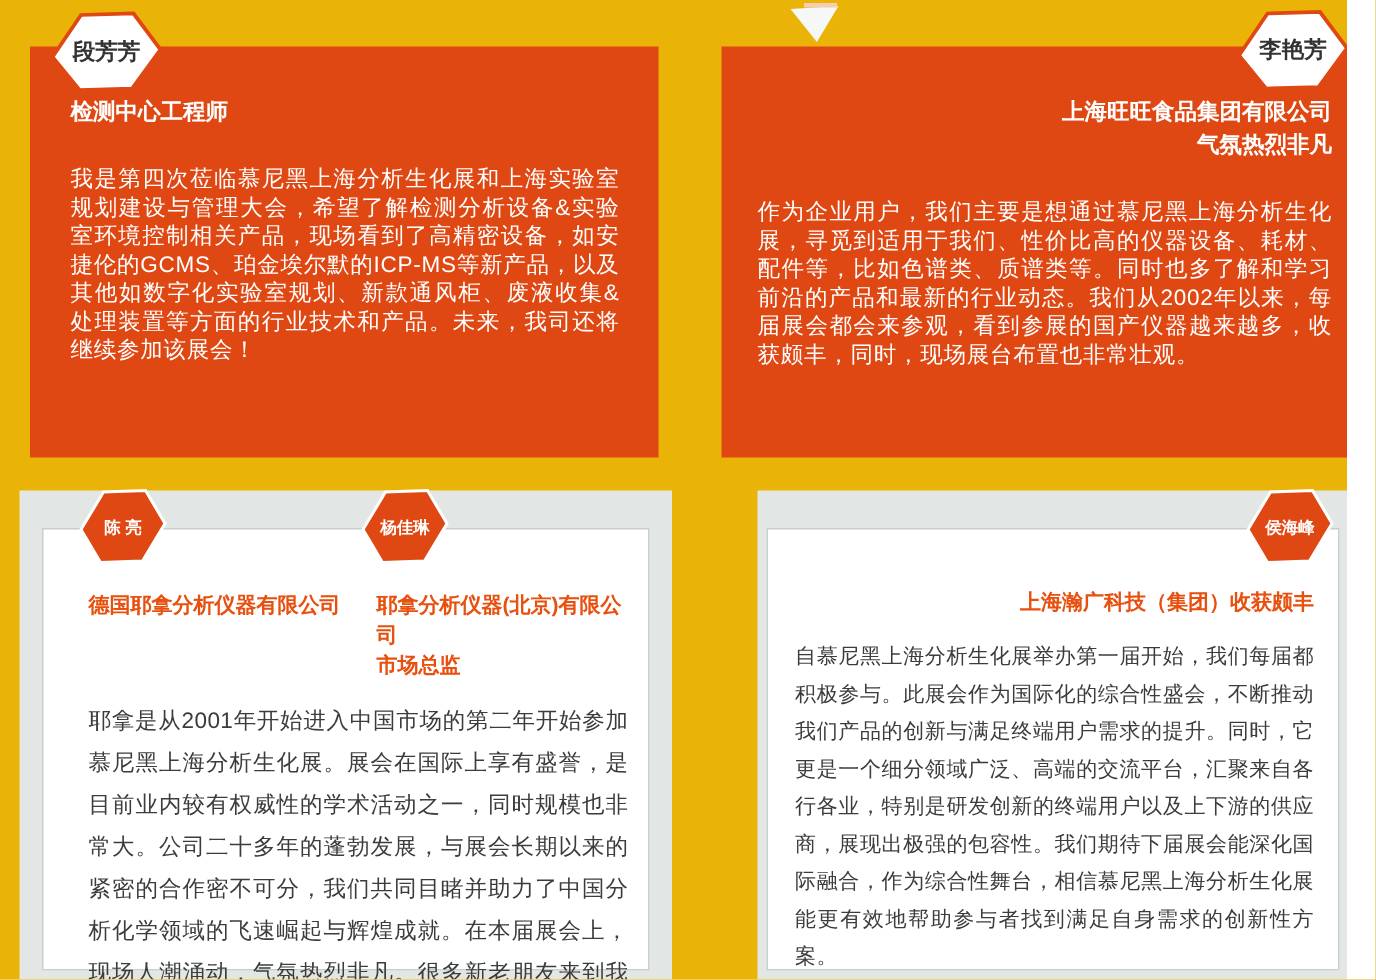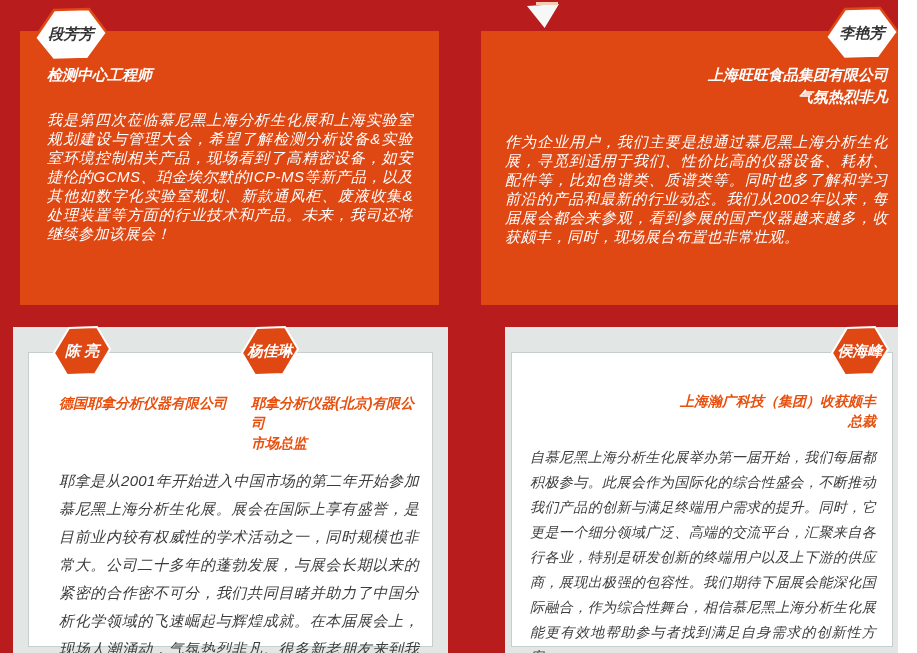--- a/index.html
+++ b/index.html
@@ -3,23 +3,22 @@
 <meta charset="utf-8">
 <style>
   html,body{margin:0;padding:0;}
   body{
     font-family:"Liberation Sans","DejaVu Sans",sans-serif;
     background:#fff;
   }
   .page{
     position:relative;
     width:898px;height:653px;
-    background:#b91c1c;
+    background:#eab308;
     overflow:hidden;
-    font-style:italic;
   }
   
   .card-orange{
     position:absolute;
     background:var(--card-orange);
     color:#fff;
     box-sizing:border-box;
   }
   .card-orange.tl{left:20px;top:31px;width:419px;height:274px;padding:33px 26px 0 27px;}
   .card-orange.tr{left:481px;top:31px;width:430px;height:274px;padding:33px 23px 0 24px;}
@@ -64,21 +63,21 @@
   .hex .hex-label{
     position:absolute;inset:0;
     display:flex;align-items:center;justify-content:center;
     font-weight:bold;white-space:pre;
   }
   .hex-big{width:76px;height:55px;}
   .hex-big polygon{fill:#fff;stroke:var(--card-orange);stroke-width:2.5;}
   .hex-big .hex-label{color:var(--badge-text-dark);font-size:15px;}
   .hex-small{width:60px;height:52px;}
   .hex-small polygon{fill:var(--card-orange);stroke:#fff;stroke-width:2;}
-  .hex-small .hex-label{color:#fff;font-size:15px;}
+  .hex-small .hex-label{color:#fff;font-size:11px;}
   .hex.duan{left:13px;top:-24px;}
   .hex.li{right:11px;top:-25px;}
   .hex.chen{left:39px;top:-2px;}
   .hex.yang{left:227px;top:-2px;}
   .hex.hou{left:325px;top:-2px;}
   
   .paper-triangle{
     position:absolute;left:527px;top:4px;width:32px;height:24px;
     background:#f6f7f7;
     clip-path:polygon(0 8%,100% 0,55% 100%);
@@ -149,18 +148,17 @@
   <section class="card-light br">
 
     <div class="hex hex-small hou">
       <svg viewBox="0 0 60 52">
         <polygon points="2,28 17,3 45,2 58,24 43,49 15,50"></polygon>
       </svg>
       <span class="hex-label">侯海峰</span>
     </div>
     <div class="panel">
       <div class="org">上海瀚广科技（集团）收获颇丰</div>
-      <div class="role">总裁</div>
       <div class="body">自慕尼黑上海分析生化展举办第一届开始，我们每届都积极参与。此展会作为国际化的综合性盛会，不断推动我们产品的创新与满足终端用户需求的提升。同时，它更是一个细分领域广泛、高端的交流平台，汇聚来自各行各业，特别是研发创新的终端用户以及上下游的供应商，展现出极强的包容性。我们期待下届展会能深化国际融合，作为综合性舞台，相信慕尼黑上海分析生化展能更有效地帮助参与者找到满足自身需求的创新性方案。</div>
     </div>
   </section>
 
 </div>
 
 </body></html>

